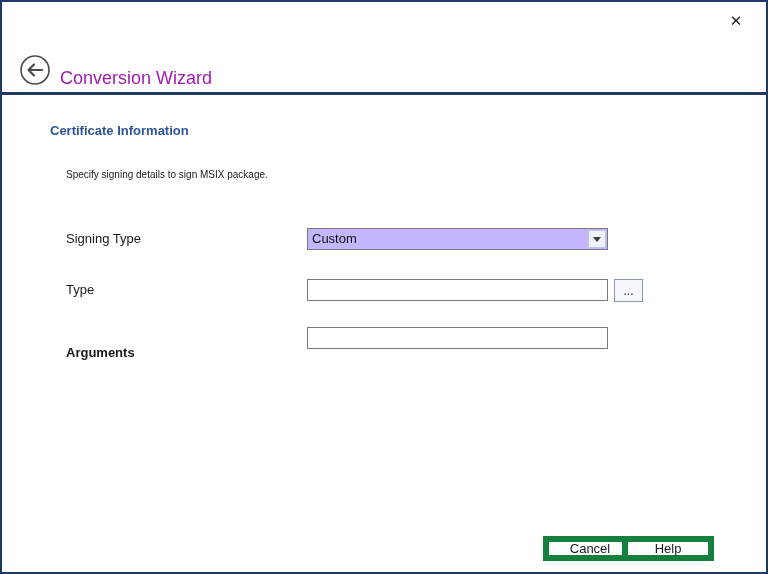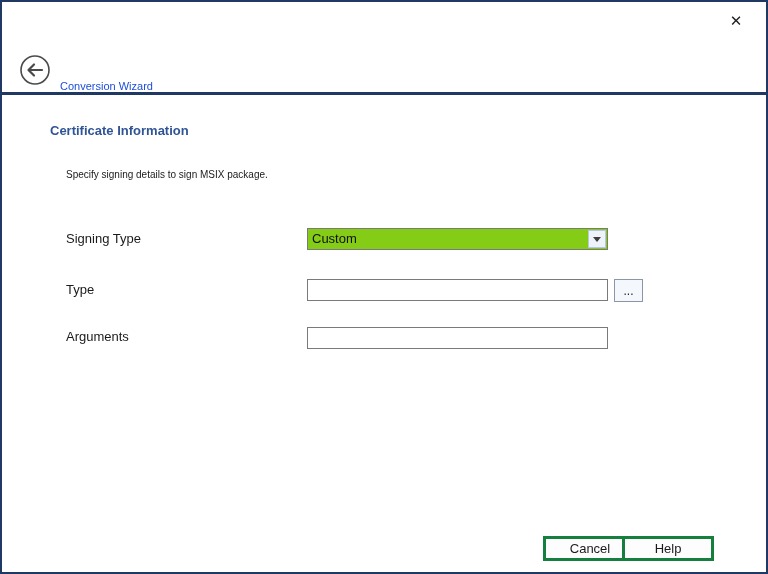--- a/index.html
+++ b/index.html
@@ -44,26 +44,26 @@
     position: absolute;
     left: 17px;
     top: 6px;
     width: 32px;
     height: 32px;
     cursor: pointer;
   }
   .header-title {
     position: absolute;
     left: 58px;
-    top: 16px;
+    top: 8px;
     height: 44px;
     display: flex;
     align-items: center;
-    font-size: 11px;
-    color: #1d4ed8;
+    font-size: 18px;
+    color: #a21caf;
   }
   .header-separator {
     position: absolute;
     top: 90px;
     left: 0;
     width: 100%;
     height: 3px;
     background: #1f3864;
   }
   
@@ -91,21 +91,21 @@
     line-height: 22px;
   }
   .combo {
     position: absolute;
     left: 305px;
     top: 226px;
     width: 301px;
     height: 22px;
     box-sizing: border-box;
     border: 1px solid #7a7a7a;
-    background: #84cc16;
+    background: #c4b5fd;
     display: flex;
     cursor: default;
   }
   .combo-value {
     flex: 1;
     font-size: 13px;
     color: #111111;
     line-height: 20px;
     padding-left: 4px;
     overflow: hidden;
@@ -157,21 +157,21 @@
     justify-content: center;
     line-height: 10px;
     cursor: pointer;
   }
   
   .btn {
     position: absolute;
     top: 534px;
     height: 25px;
     box-sizing: border-box;
-    border: 3px solid #15803d;
+    border: 6px solid #15803d;
     background: #fdfdfd;
     font-family: "Liberation Sans", "DejaVu Sans", sans-serif;
     font-size: 13px;
     color: #1a1a1a;
     display: flex;
     align-items: center;
     justify-content: center;
     cursor: pointer;
   }
   .btn-next {
@@ -215,21 +215,21 @@
       <span class="tri"></span>
     </div>
   </div>
 
   <div class="field-label" style="top:277px;">Type</div>
   <input class="text-input" style="top: 277px;" type="text" value="">
   <div class="browse-btn">
     <span>...</span>
   </div>
 
-  <div class="field-label" style="top:324px;">Arguments</div>
+  <div class="field-label" style="top:340px;font-weight:bold;">Arguments</div>
   <input class="text-input" style="top: 325px;" type="text" value="">
 
   <div class="btn btn-next">
     <span>Next &gt;</span>
   </div>
   <div class="btn btn-cancel">
     <span>Cancel</span>
   </div>
   <div class="btn btn-help">
     <span>Help</span>

